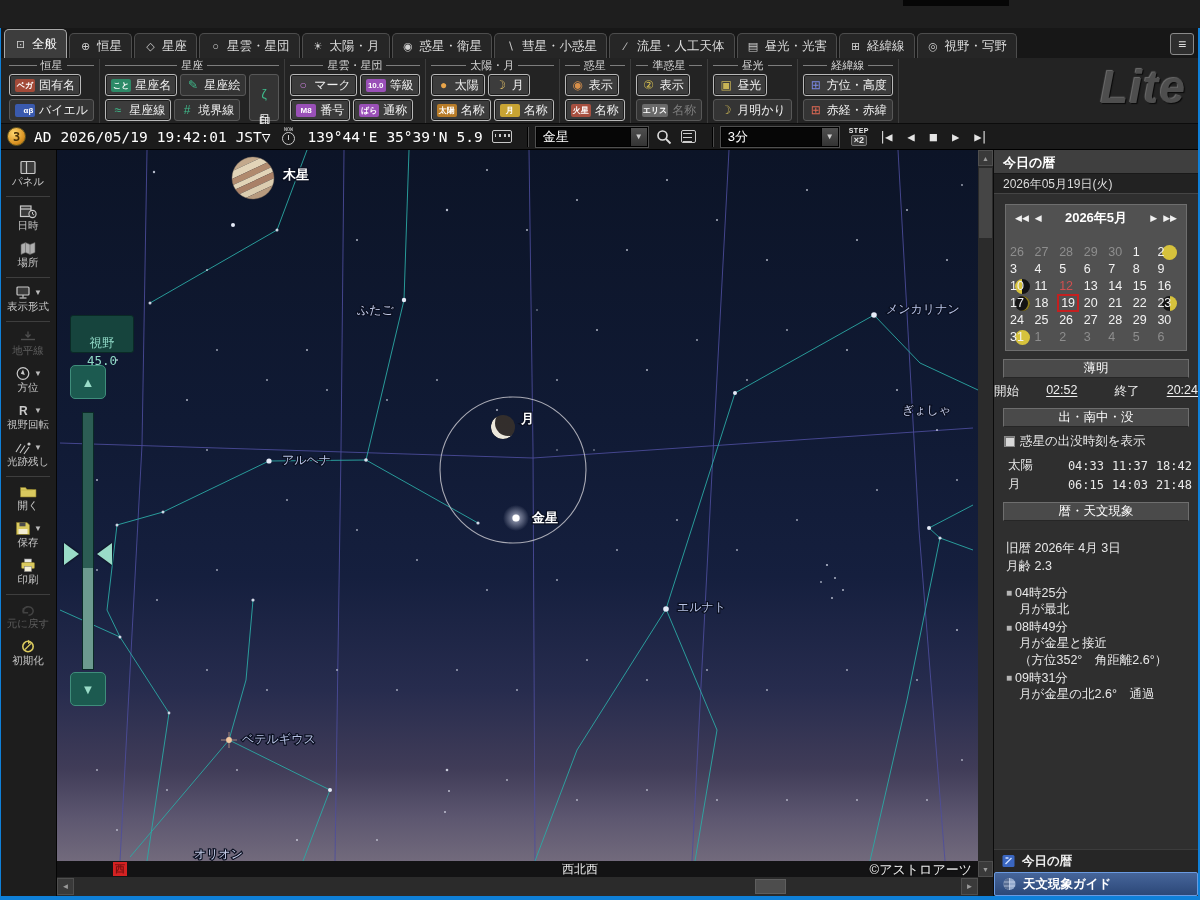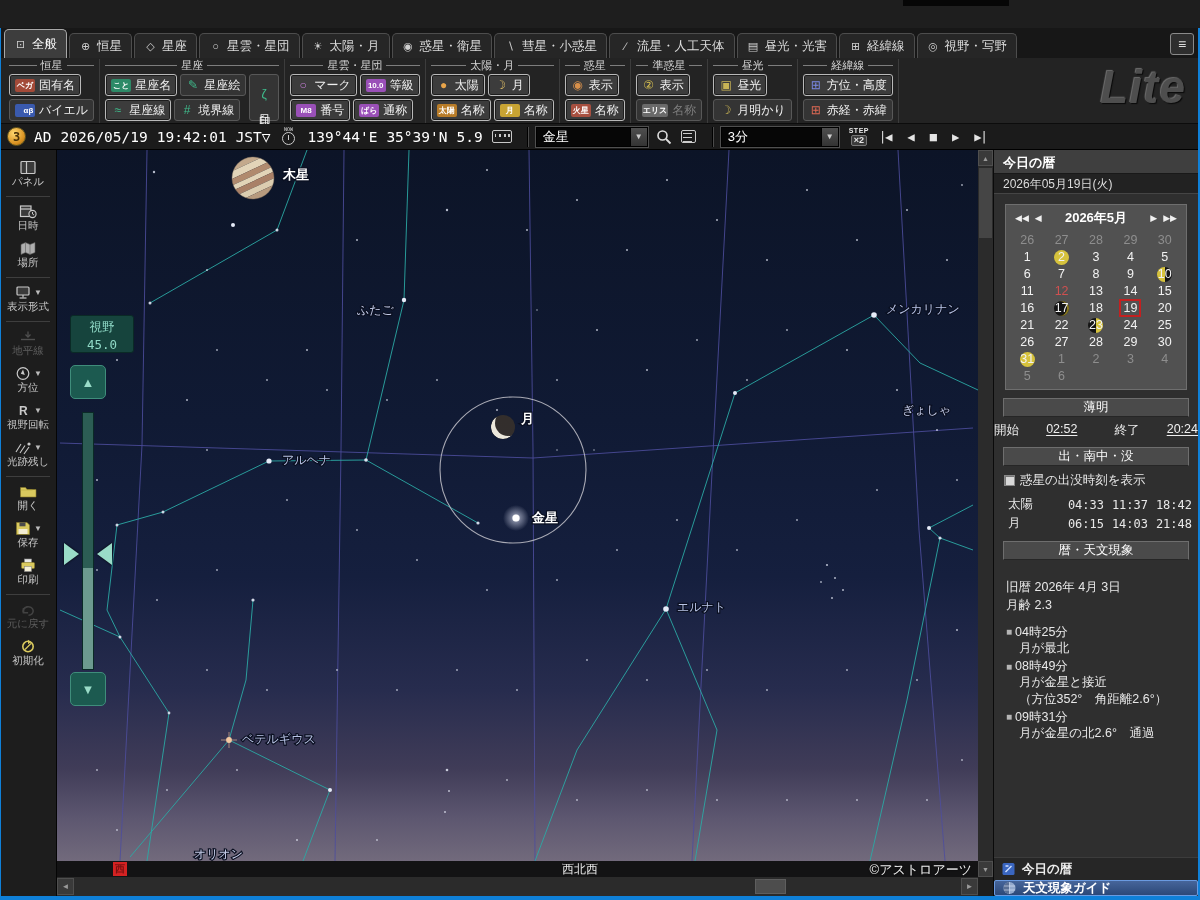--- a/index.html
+++ b/index.html
@@ -80,21 +80,21 @@
   .lt-dd{font-size:8px;color:#bbb;margin-left:2px;}
   .lt-item.dis{color:#5e5e5e;}
   .lt-item.dis svg{opacity:.4;}
   .lt-sep{width:44px;border-top:1px solid #3e3e3e;margin:3px 0;}
   
   .chart{position:absolute;left:57px;top:150px;width:921px;height:711px;overflow:hidden;
     background:linear-gradient(180deg,#0c1427 0%,#101a34 38%,#151f3e 60%,#272c4e 76%,#403c58 87%,#5d5770 94%,#726a7c 100%);}
   .chart svg{position:absolute;left:0;top:0;}
   .fov-widget{position:absolute;left:13px;top:165px;width:64px;height:38px;background:#16443d;
     border:1px solid #0a2a26;border-radius:3px;color:#8fd9c6;text-align:center;font-size:12.5px;line-height:1.4;
-    font-family:"DejaVu Sans Mono",monospace;padding-top:2px;}
+    font-family:"DejaVu Sans Mono",monospace;padding-top:18px;}
   .fov-btn{position:absolute;left:13px;width:36px;height:34px;background:#1c5a50;border:1px solid #3f8d7b;
     border-radius:5px;color:#9adcc8;display:flex;align-items:center;justify-content:center;font-size:13px;}
   .fov-track{position:absolute;left:25px;top:262px;width:12px;height:258px;background:#2c5d54;border:1px solid #0a2a26;}
   .fov-track::after{content:"";position:absolute;left:0;right:0;top:155px;bottom:0;background:#6c9a8f;}
   .fov-handle-l{position:absolute;left:7px;top:393px;width:0;height:0;border-top:11px solid transparent;
     border-bottom:11px solid transparent;border-left:15px solid #9adcc8;filter:drop-shadow(0 0 1px #000);}
   .fov-handle-r{position:absolute;left:40px;top:393px;width:0;height:0;border-top:11px solid transparent;
     border-bottom:11px solid transparent;border-right:15px solid #9adcc8;filter:drop-shadow(0 0 1px #000);}
   
   .dirbar{position:absolute;left:57px;top:861px;width:921px;height:16px;background:rgba(18,18,20,.92);color:#e8e8e8;font-size:12px;}
@@ -113,21 +113,21 @@
   
   .sidebar{position:absolute;left:993px;top:150px;width:205px;height:746px;background:#2f2f2f;
     border-left:1px solid #0a0a0a;color:#e8e8e8;font-size:12.5px;}
   .sb-title{height:24px;background:#3f3f3f;border-bottom:1px solid #191919;color:#fff;font-weight:bold;
     font-size:13px;padding:4px 9px;}
   .sb-date{height:20px;background:#222;color:#ddd;font-size:12px;padding:2px 9px;border-bottom:1px solid #454545;}
   .cal{margin:10px 11px 8px;background:#515151;border:1px solid #6e6e6e;padding:3px 4px 5px;}
   .cal-head{display:flex;align-items:center;color:#fff;font-weight:bold;font-size:13px;height:20px;padding:0 2px;}
   .cal-nav{font-size:9px;color:#f0f0f0;padding:0 3px;}
   .cal-month{flex:1;text-align:center;}
-  .cal-grid{display:grid;grid-template-columns:repeat(5,1fr);row-gap:1px;margin-top:4px;text-align:center;
+  .cal-grid{display:grid;grid-template-columns:repeat(7,1fr);row-gap:1px;margin-top:16px;
     font-size:12.5px;color:#f2f2f2;}
   .cal-cell{position:relative;height:16px;line-height:16px;}
   .cal-cell .num{position:relative;z-index:2;}
   .cal-cell.out{color:#8e8e8e;}
   .cal-cell.red{color:#d05050;}
   .cal-cell.today .num{box-shadow:0 0 0 2px #c32020;padding:0 2px;}
   .moon{position:absolute;left:50%;top:50%;width:15px;height:15px;margin:-7.5px 0 0 -7.5px;border-radius:50%;z-index:1;}
   .moon.full{background:#d6c23c;}
   .moon.last{background:linear-gradient(90deg,#d6c23c 50%,#141414 50%);}
   .moon.new{background:#141414;box-shadow:inset -2px 0 0 #8a7a1d;}
@@ -144,21 +144,21 @@
   .rs-t{width:44px;text-align:right;font-family:"DejaVu Sans Mono",monospace;font-size:12px;}
   .ev-wrap{margin:19px 10px 0 12px;line-height:1.3;}
   .ev-head{margin-bottom:2px;}
   .ev{margin-top:2px;}
   .ev-time{display:flex;align-items:center;gap:3px;}
   .bullet{color:#b5b5b5;font-size:10px;}
   .ev-line{padding-left:13px;}
   .btabs{position:absolute;left:0;right:0;bottom:0;}
   .btab{height:23px;display:flex;align-items:center;gap:6px;padding:0 7px;background:#262626;
     border-top:1px solid #3c3c3c;color:#eee;font-size:12.5px;font-weight:bold;}
-  .btab.active{height:16px;background:linear-gradient(#46659a,#2c4878);border:1px solid #6a9ae0;border-radius:2px;color:#fff;}
+  .btab.active{height:24px;background:linear-gradient(#46659a,#2c4878);border:1px solid #6a9ae0;border-radius:2px;color:#fff;}
   .btab-ic{display:flex;width:15px;height:14px;}
   
   .wb-left{position:absolute;left:0;top:28px;width:1px;height:872px;background:#0f80d8;}
   .wb-right{position:absolute;right:0;top:28px;width:2px;height:872px;background:#0f80d8;}
   .wb-bottom{position:absolute;left:0;bottom:0;width:1200px;height:4px;background:#0f80d8;}
 </style>
 </head>
 <body>
 
 <div class="window">

